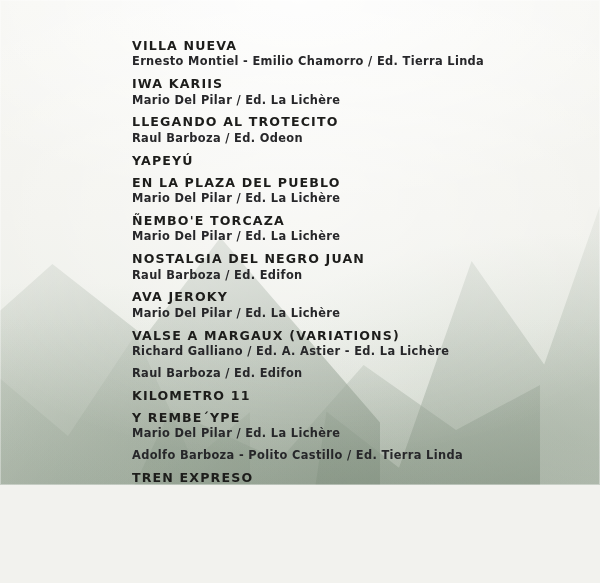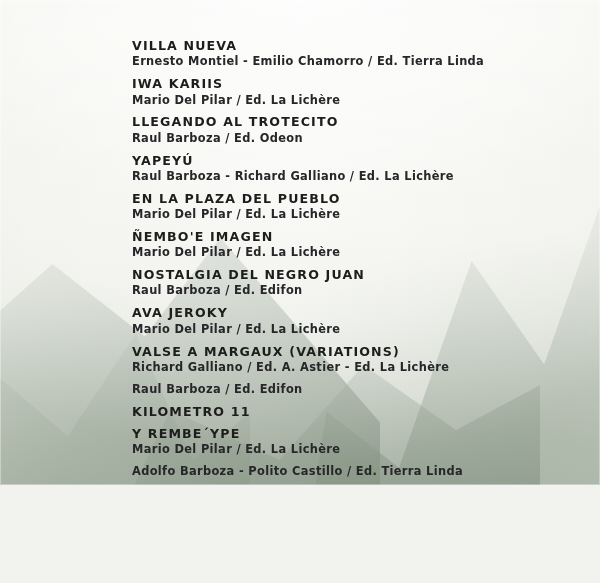--- a/index.html
+++ b/index.html
@@ -124,28 +124,27 @@
     <div class="track">
       <div class="track-title">IWA KARIIS</div>
       <div class="track-credits">Mario Del Pilar / Ed. La Lichère</div>
     </div>
     <div class="track">
       <div class="track-title">LLEGANDO AL TROTECITO</div>
       <div class="track-credits">Raul Barboza / Ed. Odeon</div>
     </div>
     <div class="track">
       <div class="track-title">YAPEYÚ</div>
-      <div class="track-credits">Raul Barboza - Richard Galliano / Ed. La Lichère</div>
     </div>
     <div class="track">
       <div class="track-title">EN LA PLAZA DEL PUEBLO</div>
       <div class="track-credits">Mario Del Pilar / Ed. La Lichère</div>
     </div>
     <div class="track">
-      <div class="track-title">ÑEMBO'E IMAGEN</div>
+      <div class="track-title">ÑEMBO'E TORCAZA</div>
       <div class="track-credits">Mario Del Pilar / Ed. La Lichère</div>
     </div>
     <div class="track">
       <div class="track-title">NOSTALGIA DEL NEGRO JUAN</div>
       <div class="track-credits">Raul Barboza / Ed. Edifon</div>
     </div>
     <div class="track">
       <div class="track-title">AVA JEROKY</div>
       <div class="track-credits">Mario Del Pilar / Ed. La Lichère</div>
     </div>

